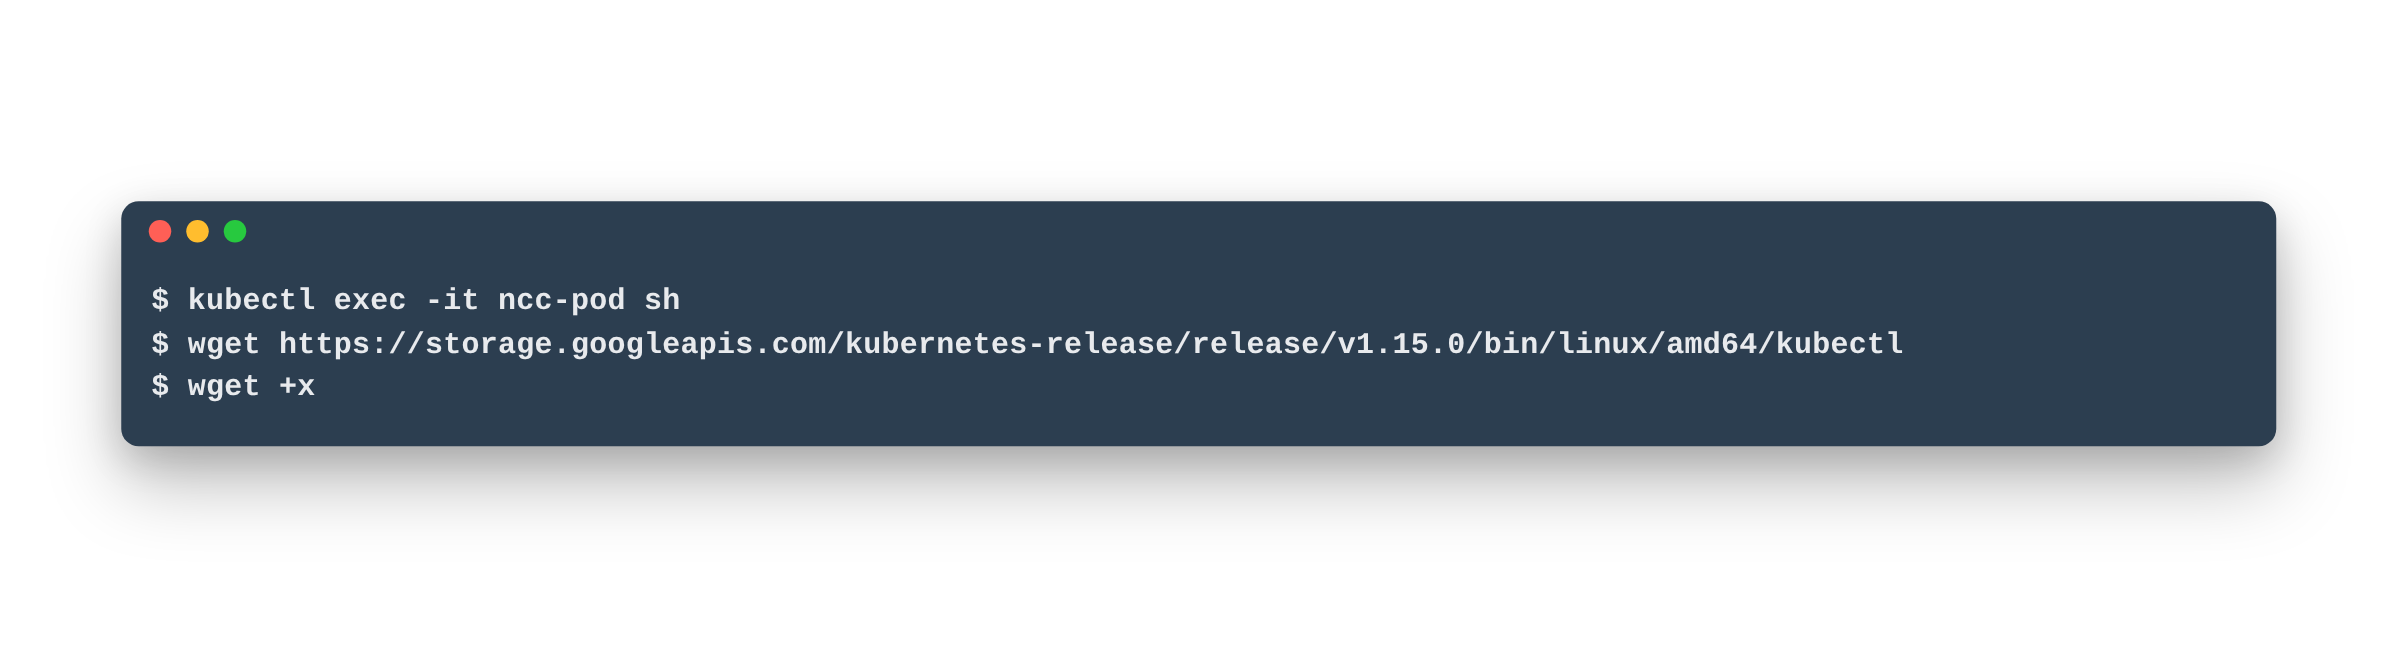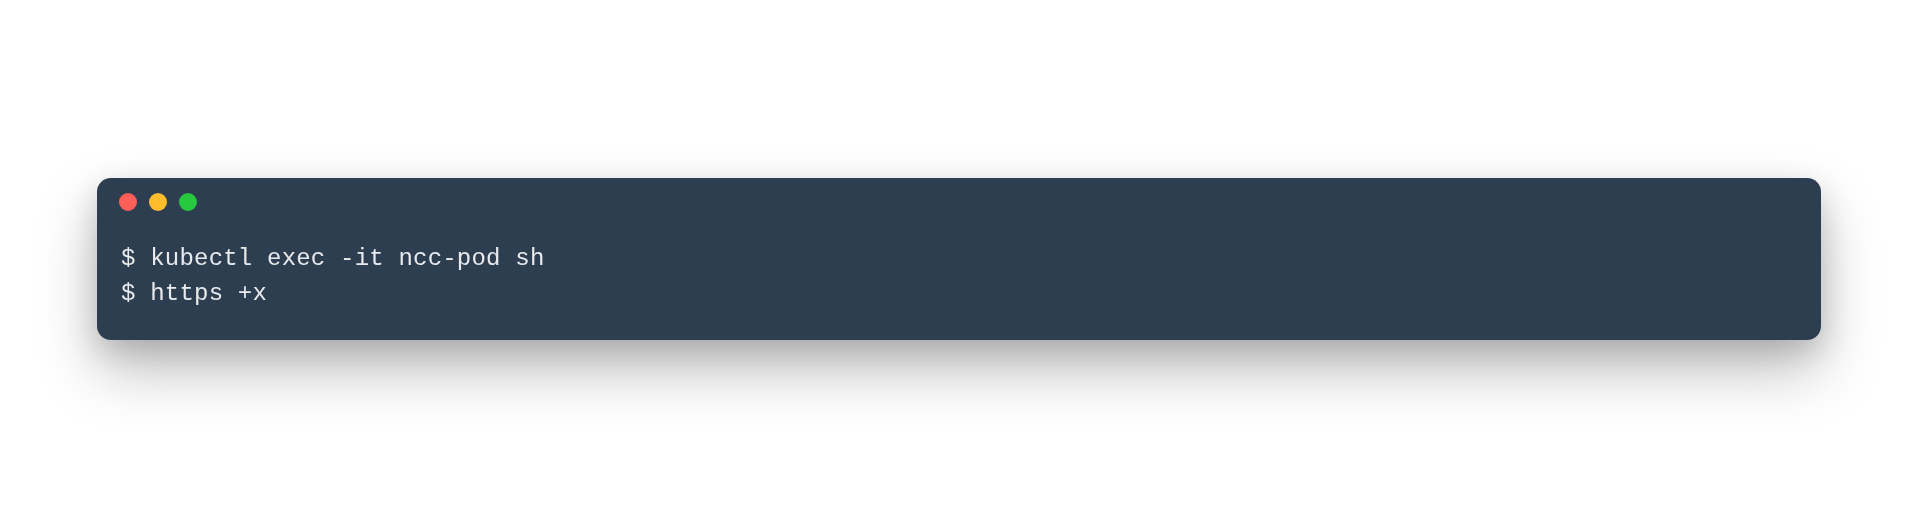--- a/index.html
+++ b/index.html
@@ -1,18 +1,19 @@
 <!DOCTYPE html>
 <html><head>
   <meta charset="utf-8">
   <style>
     * {
       margin: 0;
       padding: 0;
       box-sizing: border-box;
+      font-weight: bold;
     }
     
     body {
       width: 1918px;
       height: 518px;
       background: #ffffff;
       display: flex;
       align-items: center;
       justify-content: center;
       font-family: "SF Mono", "Monaco", "Menlo", "Consolas", "Courier New", monospace;
@@ -73,15 +74,16 @@
 <body>
 
 <div class="terminal-window">
   <div class="titlebar">
     <div class="traffic-light close"></div>
     <div class="traffic-light minimize"></div>
     <div class="traffic-light zoom"></div>
   </div>
   <div class="terminal-content">
     <div class="terminal-line"><span class="prompt">$ </span><span>kubectl exec -it ncc-pod sh</span></div>
-    <div class="terminal-line"><span class="prompt">$ </span><span>https +x</span></div>
+    <div class="terminal-line"><span class="prompt">$ </span><span>wget https://storage.googleapis.com/kubernetes-release/release/v1.15.0/bin/linux/amd64/kubectl</span></div>
+    <div class="terminal-line"><span class="prompt">$ </span><span>wget +x</span></div>
   </div>
 </div>
 
 </body></html>

